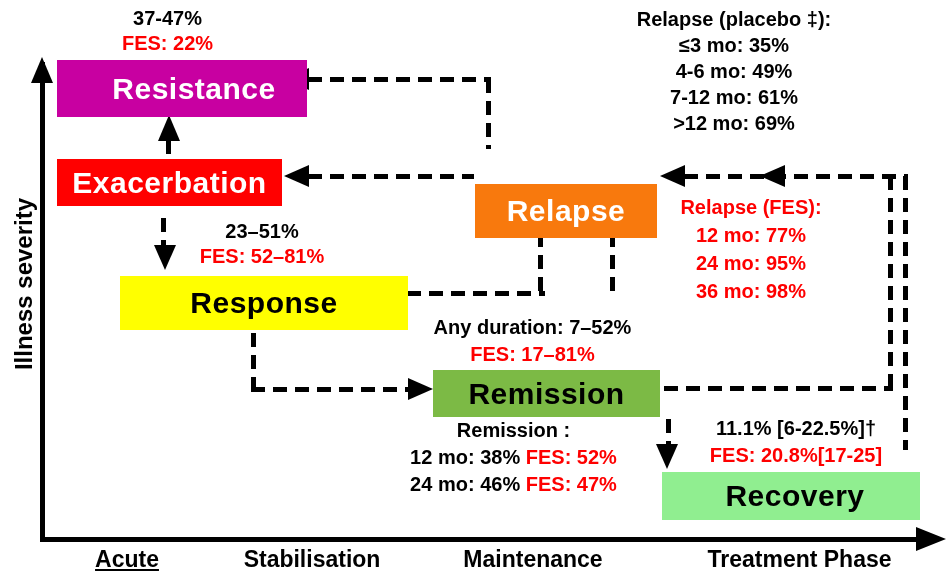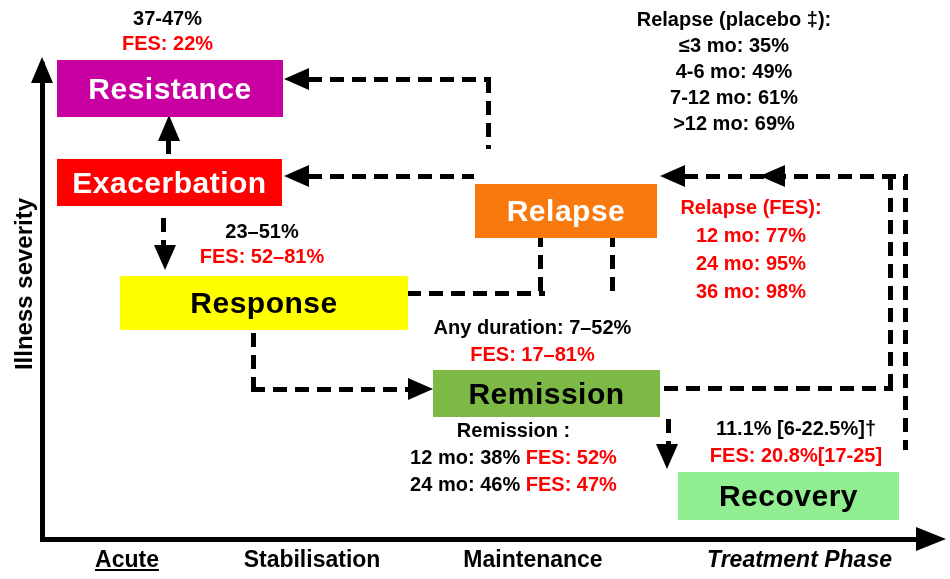--- a/index.html
+++ b/index.html
@@ -51,21 +51,21 @@
 
   <div class="axis-line" style="left:40px; top:62px; width:5px; height:478px;"></div>
   <div class="ah ah-up" style="left:31px; top:57px;"></div>
   <div id="y-axis-label">Illness severity</div>
 
   <div class="axis-line" style="left:40px; top:537px; width:878px; height:5px;"></div>
   <div class="ah ah-right" style="left:916px; top:527px;"></div>
   <div class="xlabel" style="left:77px;  width:100px;text-decoration:underline;">Acute</div>
   <div class="xlabel" style="left:227px; width:170px;">Stabilisation</div>
   <div class="xlabel" style="left:448px; width:170px;">Maintenance</div>
-  <div class="xlabel" style="left:687px; width:225px;font-style:italic;">Treatment Phase</div>
+  <div class="xlabel" style="left:687px; width:225px;">Treatment Phase</div>
 
   <div class="dash-v" style="left:166px; top:140px; height:18px;"></div>
   <div class="ah ah-up" style="left:158px; top:115px;"></div>
 
   <div class="dash-v" style="left:161px; top:218px; height:28px;"></div>
   <div class="ah ah-down" style="left:154px; top:245px;"></div>
 
   <div class="dash-v" style="left:486px; top:79px; height:70px;"></div>
   <div class="dash-h" style="left:308px; top:77px; width:183px;"></div>
   <div class="ah ah-left" style="left:284px; top:68px;"></div>
@@ -87,36 +87,36 @@
   <div class="dash-v" style="left:610px; top:233px; height:60px;"></div>
   <div class="ah ah-up" style="left:601px; top:207px;"></div>
 
   <div class="dash-v" style="left:251px; top:333px; height:57px;"></div>
   <div class="dash-h" style="left:251px; top:387px; width:157px;"></div>
   <div class="ah ah-right" style="left:408px; top:378px; border-top-width:11px; border-bottom-width:11px; border-left-width:25px;"></div>
 
   <div class="dash-v" style="left:666px; top:419px; height:27px;"></div>
   <div class="ah ah-down" style="left:656px; top:444px;"></div>
 
-  <div class="node white box-resistance" style="left:57px; top:60px; width:226px; height:57px;">
+  <div class="node white box-resistance" style="left:57px; top:60px; width:226px; height:57px;padding-left:24px;">
     <span>Resistance</span>
   </div>
   <div class="node white box-exacerbation" style="left:57px; top:159px; width:225px; height:47px;">
     <span>Exacerbation</span>
   </div>
   <div class="node box-response" style="left:120px; top:276px; width:288px; height:54px;">
     <span>Response</span>
   </div>
   <div class="node white box-relapse" style="left:475px; top:152px; width:182px; height:54px;margin-top:32px;">
     <span>Relapse</span>
   </div>
   <div class="node box-remission" style="left:433px; top:370px; width:227px; height:47px;">
     <span>Remission</span>
   </div>
-  <div class="node box-recovery" style="left:678px; top:472px; width:221px; height:48px;">
+  <div class="node box-recovery" style="left:662px; top:472px; width:250px; height:48px;padding-left:8px;">
     <span>Recovery</span>
   </div>
 
   <div class="note" style="left:85px; top:6px; width:165px;">
     <div>37-47%</div>
     <div class="red">FES: 22%</div>
   </div>
 
   <div class="note" style="left:172px; top:219px; width:180px;">
     <div>23–51%</div>

